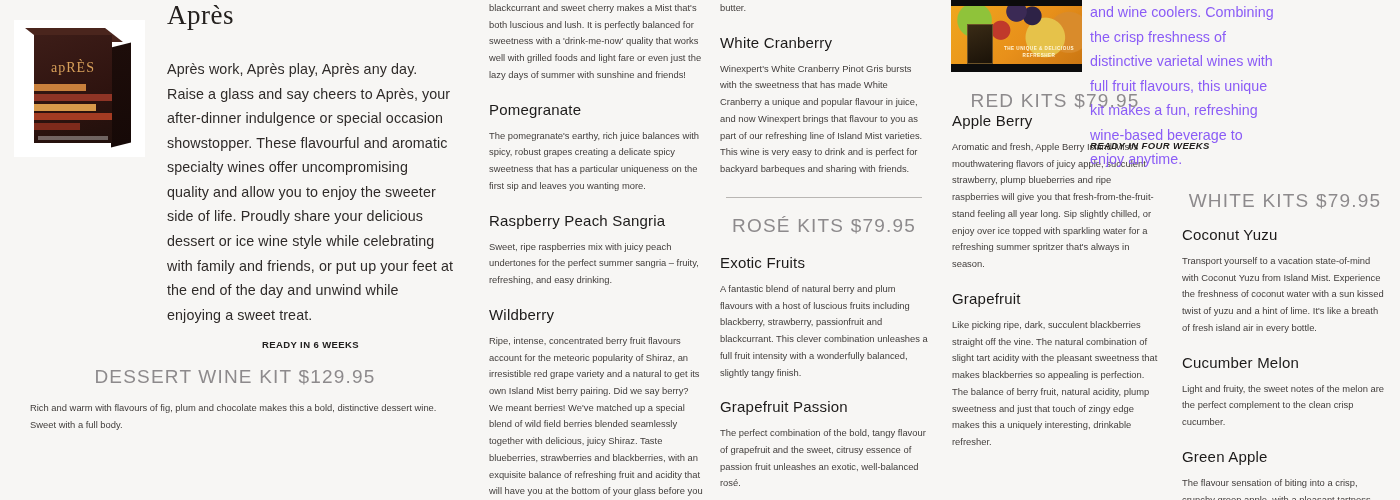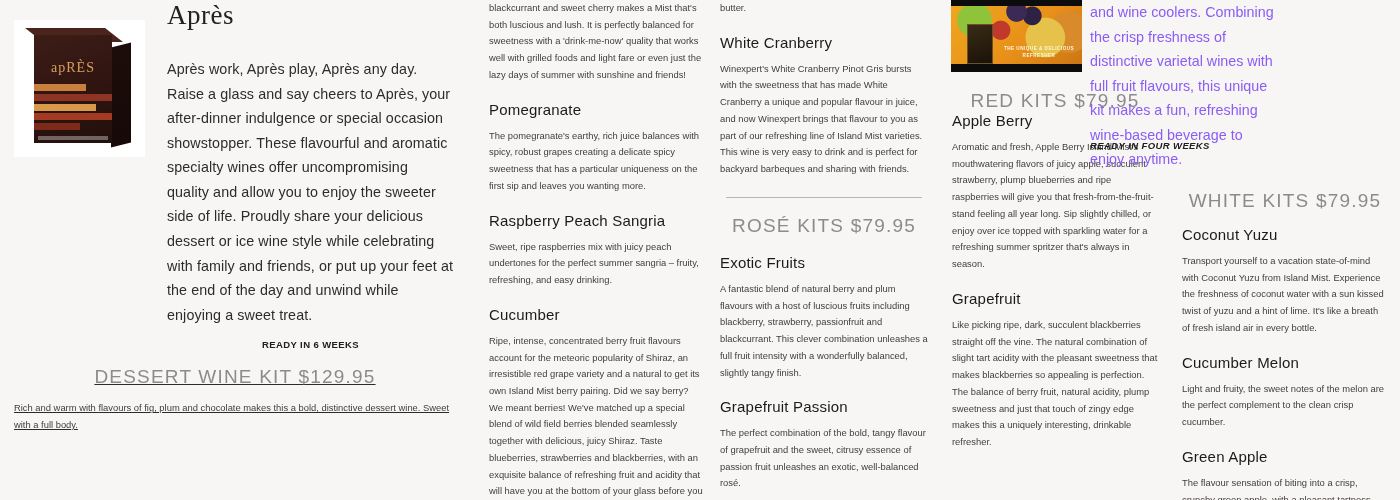--- a/index.html
+++ b/index.html
@@ -117,21 +117,21 @@
     font-size: 19px;
     font-weight: 400;
     letter-spacing: 1.2px;
     color: #8d8a8c;
     text-align: center;
     text-transform: uppercase;
   }
 
   
   .dual { display: flex; margin-top: 16px; }
-  .dual > div { flex: 1; padding: 0 14px; text-decoration: underline; }
+  .dual > div { flex: 1; padding: 0 30px; }
   .mini-desc {
     font-size: 9.4px;
     line-height: 1.75;
     color: #403c3a;
     margin-top: 12px;
   }
   .varietal {
     font-size: 12.6px;
     font-weight: bold;
     color: #1d1b1a;
@@ -260,21 +260,21 @@
 
   <div class="col narrow" id="col-mist1">
     <div class="nar-p">blackcurrant and sweet cherry makes a Mist that's both luscious and lush. It is perfectly balanced for sweetness with a 'drink-me-now' quality that works well with grilled foods and light fare or even just the lazy days of summer with sunshine and friends!</div>
 
     <div class="nar-h">Pomegranate</div>
     <div class="nar-p">The pomegranate's earthy, rich juice balances with spicy, robust grapes creating a delicate spicy sweetness that has a particular uniqueness on the first sip and leaves you wanting more.</div>
 
     <div class="nar-h">Raspberry Peach Sangria</div>
     <div class="nar-p">Sweet, ripe raspberries mix with juicy peach undertones for the perfect summer sangria – fruity, refreshing, and easy drinking.</div>
 
-    <div class="nar-h">Cucumber</div>
+    <div class="nar-h">Wildberry</div>
     <div class="nar-p">Ripe, intense, concentrated berry fruit flavours account for the meteoric popularity of Shiraz, an irresistible red grape variety and a natural to get its own Island Mist berry pairing. Did we say berry? We meant berries! We've matched up a special blend of wild field berries blended seamlessly together with delicious, juicy Shiraz. Taste blueberries, strawberries and blackberries, with an exquisite balance of refreshing fruit and acidity that will have you at the bottom of your glass before you know it.</div>
   </div>
 
   <div class="col narrow" id="col-mist2">
     <div class="nar-p">butter.</div>
 
     <div class="nar-h">White Cranberry</div>
     <div class="nar-p">Winexpert's White Cranberry Pinot Gris bursts with the sweetness that has made White Cranberry a unique and popular flavour in juice, and now Winexpert brings that flavour to you as part of our refreshing line of Island Mist varieties. This wine is very easy to drink and is perfect for backyard barbeques and sharing with friends.</div>
 
     <div class="rule"></div>

